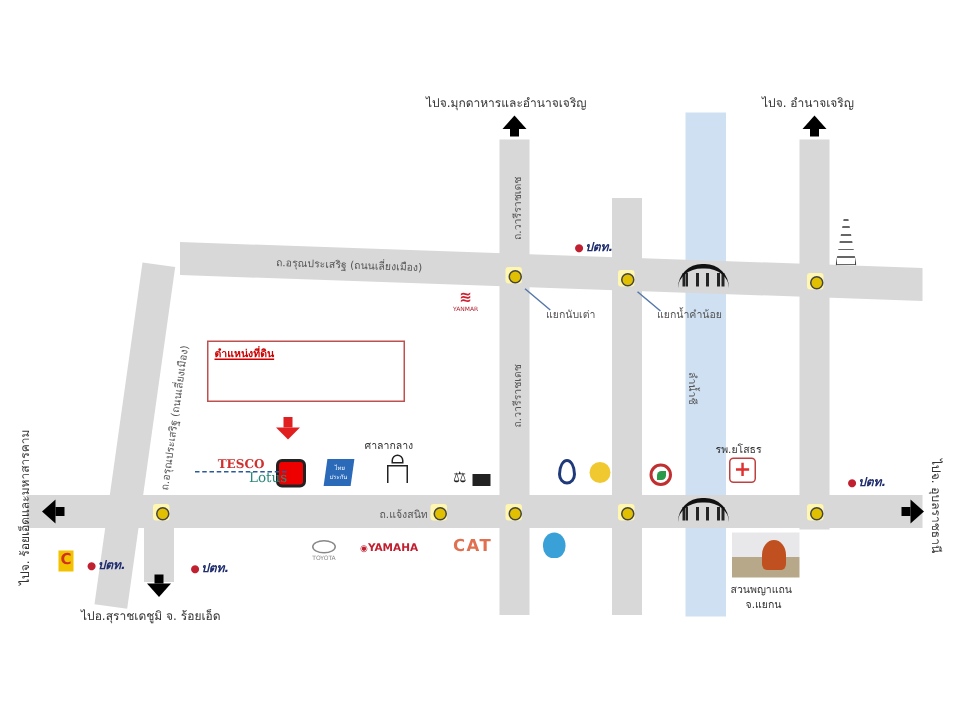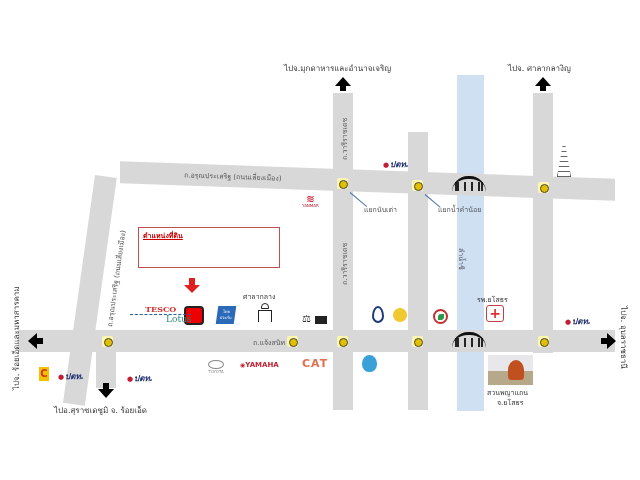--- a/index.html
+++ b/index.html
@@ -35,21 +35,21 @@
 <div class="rlbl" style="left:184px; top:171px; transform:rotate(2deg);">ถ.อรุณประเสริฐ (ถนนเลี่ยงเมือง)</div>
 <div class="rlbl" style="left:253px; top:337px;">ถ.แจ้งสนิท</div>
 <div class="vtext" style="left:104px; top:326px; transform:rotate(-82deg);">ถ.อรุณประเสริฐ (ถนนเลี่ยงเมือง)</div>
 <div class="vtext" style="left:339px; top:160px; transform:rotate(-90deg);">ถ.วารีราชเดช</div>
 <div class="vtext" style="left:339px; top:285px; transform:rotate(-90deg);">ถ.วารีราชเดช</div>
 
 <div class="lbl" style="left:284px; top:62px;">ไปจ.มุกดาหารและอำนาจเจริญ</div>
 <div class="arrow" style="left:335px; top:77px; border-left:8px solid transparent; border-right:8px solid transparent; border-bottom:9px solid #000;"></div>
 <div class="abs" style="left:340px; top:85px; width:6px; height:6px; background:#000;"></div>
 
-<div class="lbl" style="left:508px; top:62px;">ไปจ. ศาลากลางิญ</div>
+<div class="lbl" style="left:508px; top:62px;">ไปจ. อำนาจเจริญ</div>
 <div class="arrow" style="left:535px; top:77px; border-left:8px solid transparent; border-right:8px solid transparent; border-bottom:9px solid #000;"></div>
 <div class="abs" style="left:540px; top:85px; width:6px; height:6px; background:#000;"></div>
 
 <div class="abs" style="left:103px; top:383px; width:6px; height:6px; background:#000;"></div>
 <div class="arrow" style="left:98px; top:389px; border-left:8px solid transparent; border-right:8px solid transparent; border-top:9px solid #000;"></div>
 <div class="lbl" style="left:54px; top:404px;">ไปอ.สุราชเดชูมิ จ. ร้อยเอ็ด</div>
 
 <div class="arrow" style="left:28px; top:333px; border-top:8px solid transparent; border-bottom:8px solid transparent; border-right:9px solid #000;"></div>
 <div class="abs" style="left:37px; top:338px; width:6px; height:6px; background:#000;"></div>
 <div class="vtext" style="left:10px; top:390px; transform:rotate(-90deg); font-size:8px; color:#333;">ไปจ. ร้อยเอ็ดและมหาสารคาม</div>
@@ -70,21 +70,21 @@
 <div class="abs" style="left:350px; top:192px; width:22px; height:1px; background:#5577aa; transform:rotate(40deg); transform-origin:left;"></div>
 <div class="rlbl" style="left:364px; top:204px;">แยกนับเต่า</div>
 <div class="abs" style="left:425px; top:194px; width:20px; height:1px; background:#5577aa; transform:rotate(40deg); transform-origin:left;"></div>
 <div class="rlbl" style="left:438px; top:204px;">แยกน้ำคำน้อย</div>
 
 <div class="bridge" style="left:452px; top:176px;"></div>
 <div class="bridge" style="left:452px; top:332px;"></div>
 
 <div class="abs" style="left:557px; top:145px; width:14px; height:32px; border-left:1px solid #444; border-right:1px solid #444; clip-path:polygon(40% 0,60% 0,100% 100%,0 100%); background:repeating-linear-gradient(0deg,#666 0 1px,transparent 1px 5px);"></div>
 
-<div class="abs" style="left:138px; top:227px; width:142px; height:41px; border:1px solid #c0504d; background:#fff;">
+<div class="abs" style="left:138px; top:227px; width:132px; height:41px; border:1px solid #c0504d; background:#fff;">
   <div style="position:absolute; left:4px; top:2px; font-size:7px; color:#cc0000; text-decoration:underline; font-weight:bold;">ตำแหน่งที่ดิน</div>
 </div>
 
 <div class="abs" style="left:189px; top:278px; width:6px; height:7px; background:#e02020;"></div>
 <div class="arrow" style="left:184px; top:285px; border-left:8px solid transparent; border-right:8px solid transparent; border-top:8px solid #e02020;"></div>
 <div class="abs" style="left:184px; top:306px; width:20px; height:19px; background:#ee0000; border:2px solid #222; border-radius:4px;"></div>
 
 <div class="abs" style="left:130px; top:305px; text-align:center; line-height:9px;">
   <div style="font-family:'DejaVu Serif',serif; font-size:8px; font-weight:bold; color:#d03030; border-bottom:1px dashed #2a5a9a;">TESCO</div>
   <div style="font-family:'DejaVu Serif',serif; font-size:9px; color:#2a8a7a;margin-left:36px;">Lotus</div>
@@ -128,13 +128,13 @@
   <div style="position:absolute; left:3px; top:3px; width:6px; height:6px; background:#2a9a4a; border-radius:50% 0;"></div>
 </div>
 
 <div class="lbl" style="left:477px; top:294px; font-size:7px;">รพ.ยโสธร</div>
 <div class="abs" style="left:486px; top:305px; width:18px; height:17px; border:1.5px solid #c04040; border-radius:3px; color:#e03030; font-size:14px; font-weight:bold; text-align:center; line-height:14px;">+</div>
 
 <div class="abs" style="left:488px; top:355px; width:45px; height:30px; background:linear-gradient(#e8e8ea 0 55%, #b8a88a 55% 100%);">
   <div style="position:absolute; left:20px; top:5px; width:16px; height:20px; background:#c05020; border-radius:50% 50% 20% 20%;"></div>
 </div>
 <div class="lbl" style="left:487px; top:387px; font-size:7px;">สวนพญาแถน</div>
-<div class="lbl" style="left:497px; top:397px; font-size:7px;">จ.ยโสธร</div>
+<div class="lbl" style="left:497px; top:397px; font-size:7px;">จ.แยกน</div>
 
 </body></html>

